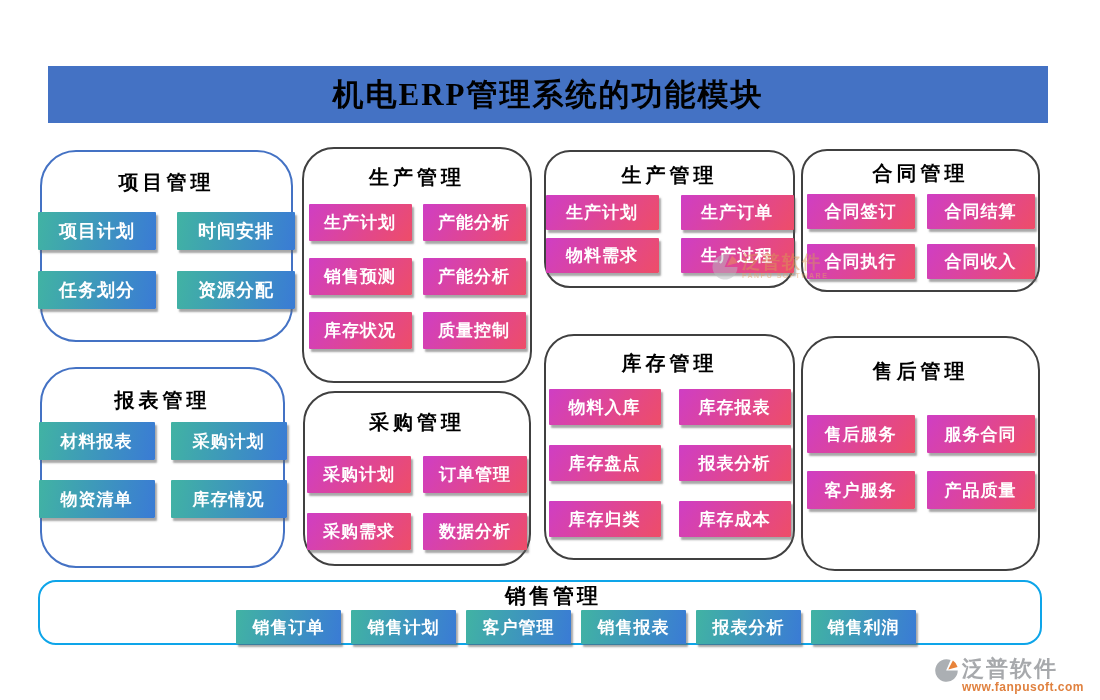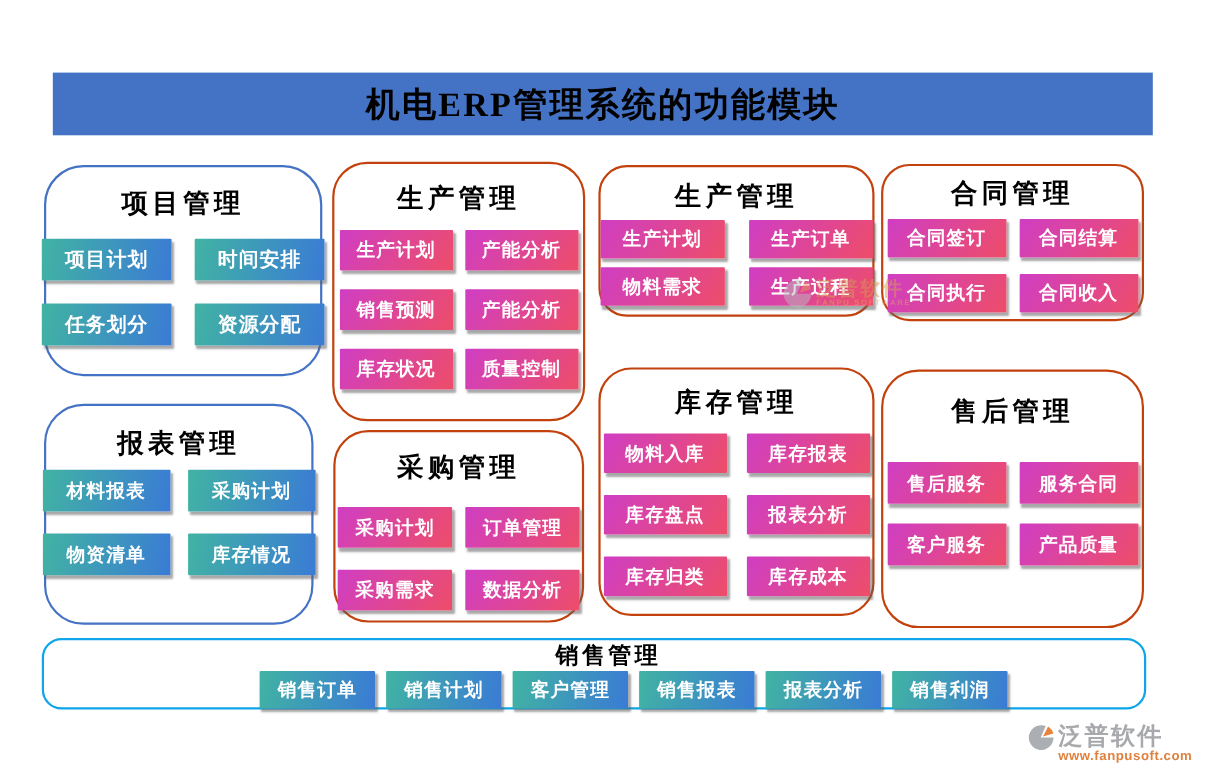--- a/index.html
+++ b/index.html
@@ -11,23 +11,23 @@
   .banner{
     position:absolute;left:48px;top:66px;width:1000px;height:57px;
     background:#4472C4;display:flex;align-items:center;justify-content:center;
   }
   .banner h1{
     margin:0;font-size:31px;font-weight:700;color:#000;letter-spacing:2px;
   }
   
   .panel{position:absolute;background:#fff;border-radius:32px;box-sizing:border-box;}
   .panel.blue{border:2px solid #4472C4;}
-  .panel.red{border:2px solid #c2410c;}
+  .panel.red{border:2px solid #404040;}
   .panel h2{
-    margin:0;text-align:center;font-size:24px;font-weight:700;color:#000;letter-spacing:4px;
+    margin:0;text-align:center;font-size:20px;font-weight:700;color:#000;letter-spacing:4px;
   }
   .grid{
     display:grid;grid-template-columns:repeat(2,auto);justify-content:center;
   }
   .btn{
     color:#fff;font-weight:700;font-size:17px;letter-spacing:1px;text-align:center;
     display:flex;align-items:center;justify-content:center;
     box-shadow:2px 3px 2px rgba(95,95,95,.55);border-radius:1px;cursor:pointer;
   }
   .btn.teal{background:linear-gradient(100deg,#41B3A3 0%,#3A7BD5 100%);}

